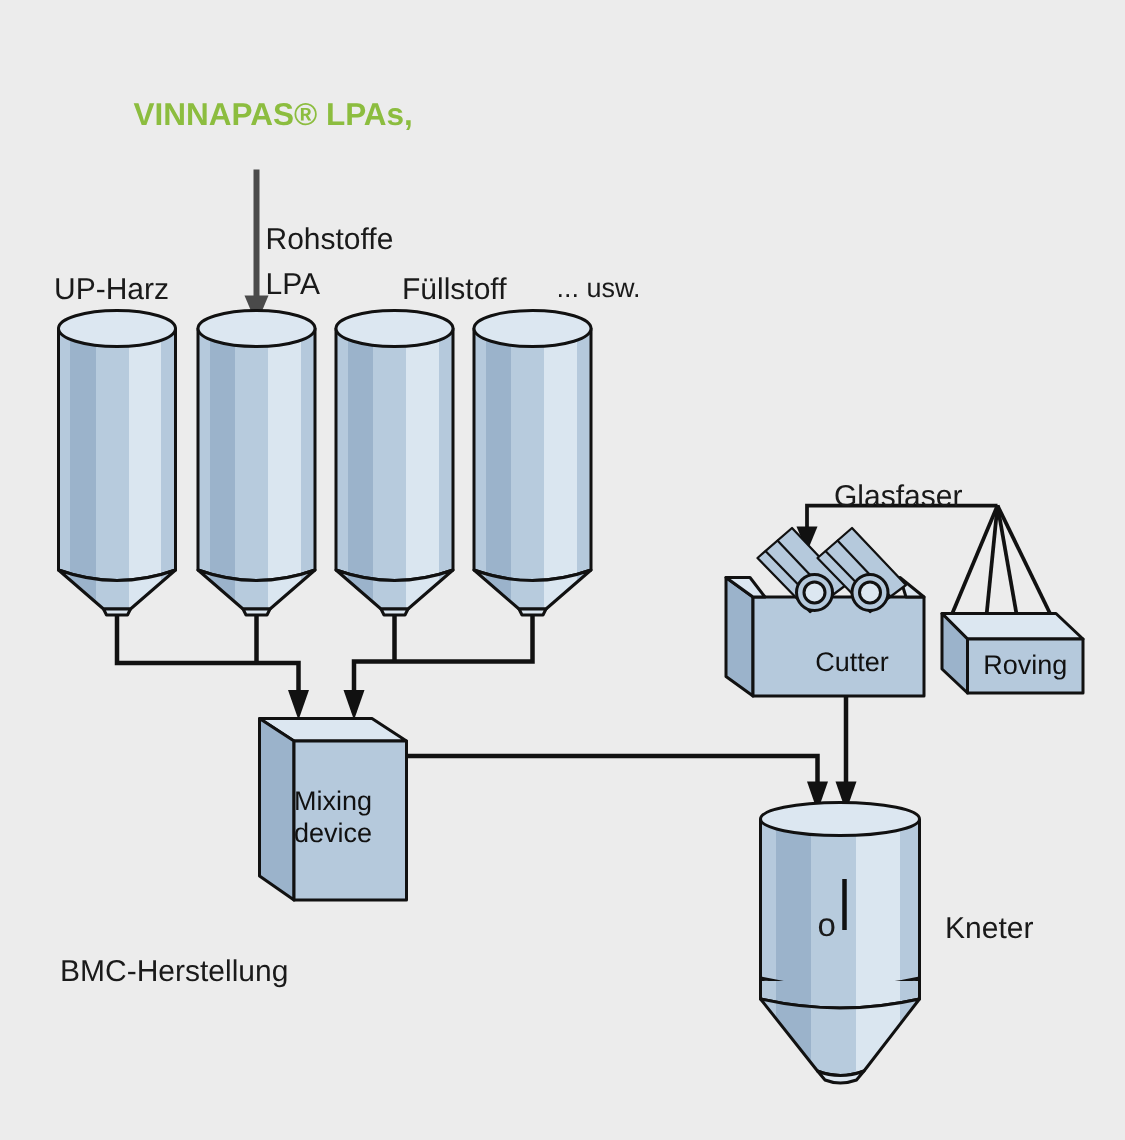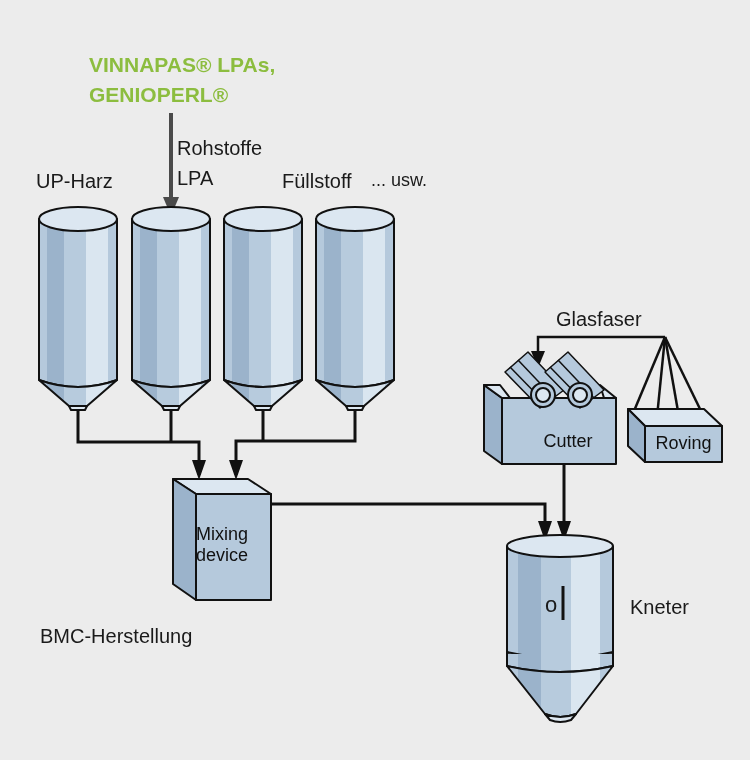--- a/index.html
+++ b/index.html
@@ -1,19 +1,19 @@
 <!DOCTYPE html>
 <html><head>
 <meta charset="utf-8">
 <style>
   html, body { margin: 0; padding: 0; }
   body { width: 750px; height: 760px; background: #ececec; overflow: hidden; position: relative;
          font-family: "Liberation Sans", sans-serif; }
   #stage { position: absolute; left: 0; top: 0; width: 750px; height: 760px; }
-  .lbl { position: absolute; color: #1a1a1a; font-size: 20px; white-space: nowrap; line-height: 1; }
+  .lbl { position: absolute; color: #1a1a1a; font-size: 20px; white-space: nowrap; line-height: 1; margin-top: 12px; }
   .green { color: #8cbd3f; font-weight: bold; font-size: 21px; }
   .boxlbl { position: absolute; color: #111; font-size: 18px; text-align: center; line-height: 1.15; }
 </style>
 </head>
 <body>
 
 <div id="stage">
   <svg width="750" height="760" viewBox="0 0 750 760">
     <defs>
       <linearGradient id="silo" x1="0" x2="1" y1="0" y2="0">
@@ -131,26 +131,25 @@
       <path d="M507,652 Q560,664 613,652" fill="none"></path>
       <path d="M507,654 L507,666 Q560,678 613,666 L613,654" fill="url(#silo)"></path>
       <path d="M507,666 Q560,678 613,666 L576,714 Q560,720 545,714 Z" fill="url(#silo)"></path>
       <path d="M545,714 Q560,720 576,714 L571,720 Q560,724 550,720 Z" fill="#dce7f1"></path>
       <line x1="563" y1="586" x2="563" y2="620" stroke-width="3"></line>
     </g>
   </svg>
 
   
   <div class="lbl green" style="left:89px; top:54px;">VINNAPAS® LPAs,</div>
-  <div class="lbl green" style="left:89px; top:84px;">GENIOPERL®</div>
 
   <div class="lbl" style="left:36px; top:171px;text-align:center;">UP-Harz</div>
   <div class="lbl" style="left:177px; top:138px;">Rohstoffe</div>
   <div class="lbl" style="left:177px; top:168px;">LPA</div>
-  <div class="lbl" style="left:282px; top:171px;">Füllstoff</div>
+  <div class="lbl" style="left:268px; top:171px;">Füllstoff</div>
   <div class="lbl" style="left:371px; top:171px; font-size:18px;">... usw.</div>
 
   <div class="boxlbl" style="left:196px; top:524px; width:51px;">
     <div>Mixing</div>
     <div>device</div>
   </div>
 
   <div class="lbl" style="left:556px; top:309px;">Glasfaser</div>
   <div class="boxlbl" style="left:502px; top:431px; width:132px;">Cutter</div>
   <div class="boxlbl" style="left:645px; top:433px; width:77px;">Roving</div>

